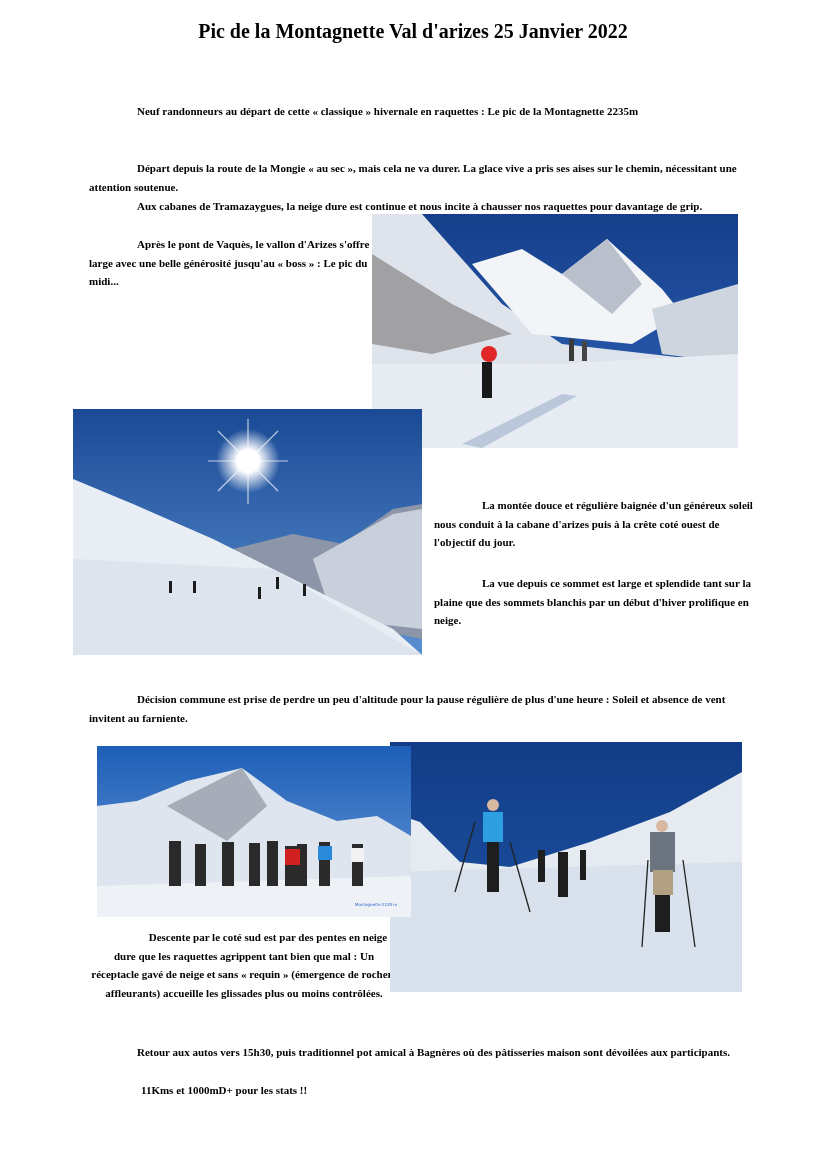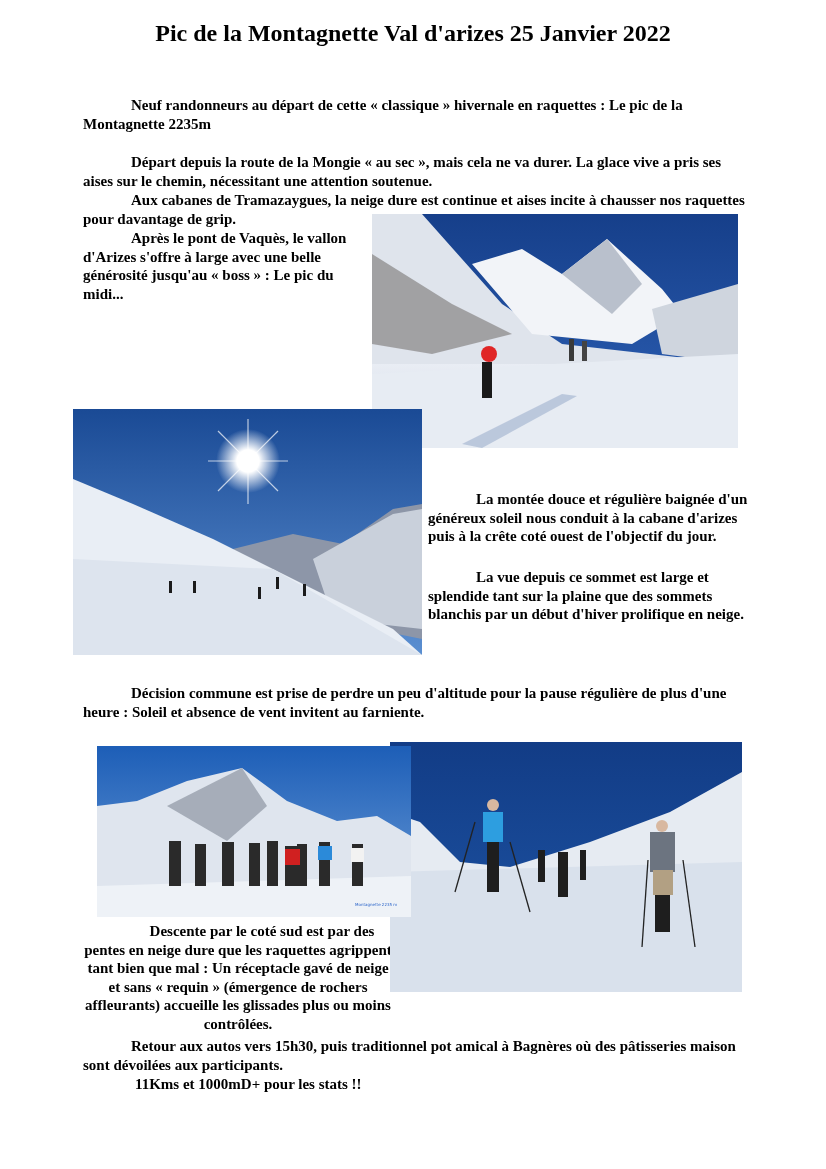--- a/index.html
+++ b/index.html
@@ -1,34 +1,34 @@
 <!DOCTYPE html>
 <html><head>
 <meta charset="utf-8">
 <style>
   html, body { margin:0; padding:0; background:#ffffff; }
   body { width:826px; height:1169px; position:relative; overflow:hidden;
          font-family:"Liberation Serif", "DejaVu Serif", serif; color:#000; }
   .title { position:absolute; left:0; width:826px; top:20px; text-align:center;
-           font-weight:bold; font-size:24px; }
-  .p { position:absolute; font-weight:bold; font-size:15px; line-height:18.5px; margin:3px; }
+           font-weight:bold; font-size:20px; }
+  .p { position:absolute; font-weight:bold; font-size:11px; line-height:18.5px; margin:9px; }
   .ind { display:inline-block; width:48px; }
   .photo { position:absolute; overflow:hidden; }
   .photo svg { display:block; width:100%; height:100%; }
 </style>
 </head>
 <body>
 
 <div class="title">Pic de la Montagnette Val d'arizes 25 Janvier 2022</div>
 
 <p class="p" style="left:80px; top:93px; width:670px;"><span class="ind"></span><span>Neuf randonneurs au départ de cette « classique » hivernale en raquettes : Le pic de la Montagnette 2235m</span></p>
 
 <p class="p" style="left:80px; top:150px; width:670px;"><span class="ind"></span><span>Départ depuis la route de la Mongie « au sec », mais cela ne va durer. La glace vive a pris ses aises sur le chemin, nécessitant une attention soutenue.</span></p>
 
-<p class="p" style="left:80px; top:188px; width:672px;"><span class="ind"></span><span>Aux cabanes de Tramazaygues, la neige dure est continue et aises incite à chausser nos raquettes pour davantage de grip.</span></p>
+<p class="p" style="left:80px; top:188px; width:672px;"><span class="ind"></span><span>Aux cabanes de Tramazaygues, la neige dure est continue et nous incite à chausser nos raquettes pour davantage de grip.</span></p>
 
 <p class="p" style="left:80px; top:226px; width:290px;"><span class="ind"></span><span>Après le pont de Vaquès, le vallon d'Arizes s'offre à large avec une belle générosité jusqu'au « boss » : Le pic du midi...</span></p>
 
 <div class="photo" style="left:372px; top:214px; width:366px; height:234px;">
   <svg viewBox="0 0 366 234" preserveAspectRatio="none">
     <defs>
       <linearGradient id="sky1" x1="0" y1="0" x2="0" y2="1">
           <stop offset="0" stop-color="#163f8a"></stop>
           <stop offset="1" stop-color="#2e62b8"></stop>
         </linearGradient>

